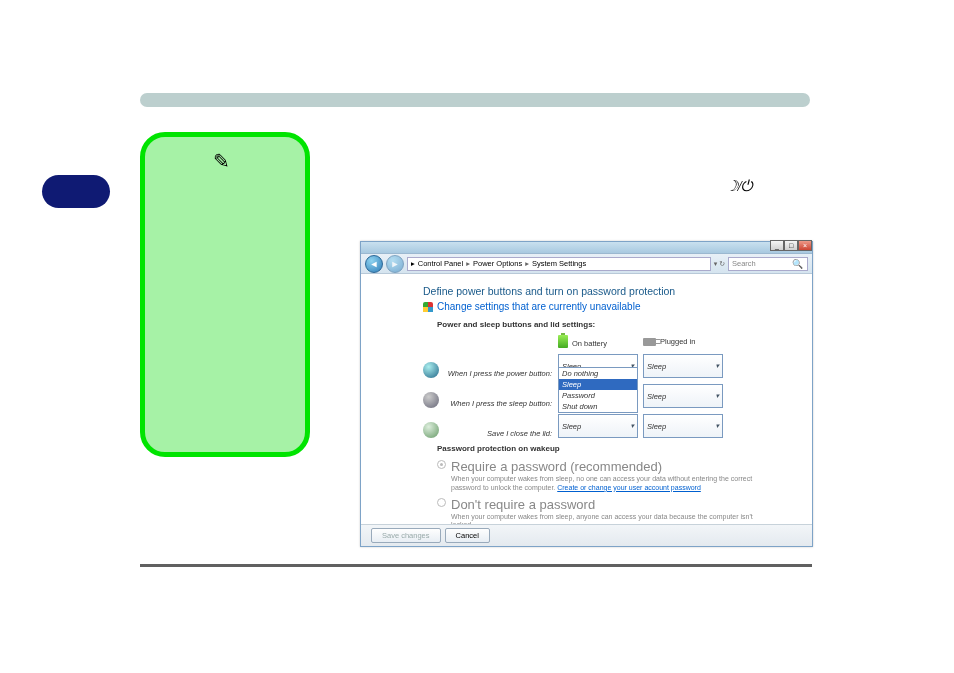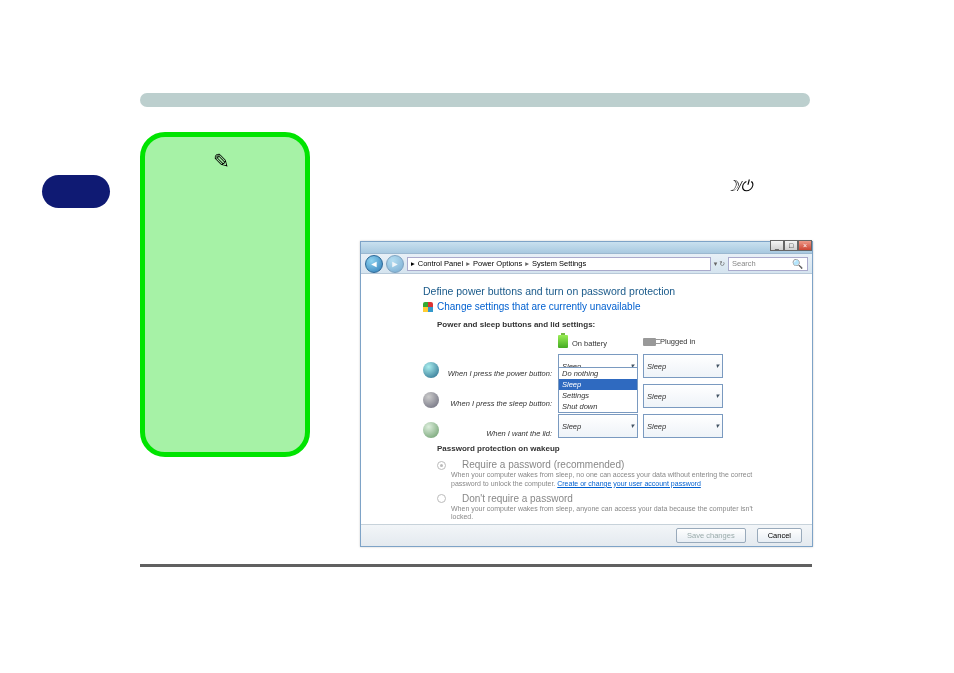--- a/index.html
+++ b/index.html
@@ -91,32 +91,32 @@
   .dd.open { background: #fff; }
 
   .dd-menu {
     position: absolute; top: 12px; left: -1px; width: 80px;
     background: #fff; border: 1px solid #7a9ac0; z-index: 5;
     font-size: 7.5px;
   }
   .dd-item { padding: 1px 3px; }
   .dd-item.hilite { background: #2f6ac0; color: #fff; }
 
-  .radio-row { display: flex; align-items: center; gap: 16px; margin: 2px 0 0 14px; font-size: 10px; color: #888; }
+  .radio-row { display: flex; align-items: flex-start; gap: 5px; margin: 2px 0 0 14px; font-size: 13px; color: #888; }
   .radio-dot { width: 9px; height: 9px; border: 1px solid #bbb; border-radius: 50%; flex-shrink: 0; margin-top: 1px; position: relative; }
   .radio-dot.sel::after { content:''; position:absolute; inset:2px; background:#bbb; border-radius:50%; }
   .radio-desc { font-size: 7px; color: #888; line-height: 1.25; margin: 1px 0 4px 28px; max-width: 310px; }
   .radio-desc a { color: #0060d0; text-decoration: underline; }
 
   .win-footer {
     position: absolute; bottom: 0; left: 0; right: 0; height: 22px;
     background: linear-gradient(#f2f5f8, #e4eaef);
     border-top: 1px solid #c7d2da;
-    display: flex; align-items: center; justify-content: flex-end;
-    padding: 0 10px; gap: 11px;
+    display: flex; align-items: center; justify-content: flex-start;
+    padding: 0 10px; gap: 4px;
   }
   .btn {
     height: 15px; padding: 0 10px; font-size: 7.5px;
     border: 1px solid #9ab; border-radius: 2px;
     background: linear-gradient(#fefefe,#e8eef4);
     display: flex; align-items: center;
   }
   .btn.disabled { color: #9aa; }
 </style>
 </head>
@@ -180,21 +180,21 @@
 
     <div class="opt-row">
       <span class="opt-icon power"></span>
       <span class="opt-label">When I press the power button:</span>
       <div class="dd open">
         <span>Sleep</span>
         <span class="chev">▾</span>
         <div class="dd-menu">
           <div class="dd-item">Do nothing</div>
           <div class="dd-item hilite">Sleep</div>
-          <div class="dd-item">Settings</div>
+          <div class="dd-item">Password</div>
           <div class="dd-item">Shut down</div>
         </div>
       </div>
       <div class="dd">
         <span>Sleep</span>
         <span class="chev">▾</span>
       </div>
     </div>
 
     <div class="opt-row">
@@ -205,21 +205,21 @@
           <span class="chev">▾</span>
       </div>
       <div class="dd">
         <span>Sleep</span>
         <span class="chev">▾</span>
       </div>
     </div>
 
     <div class="opt-row">
       <span class="opt-icon lid"></span>
-      <span class="opt-label">When I want the lid:</span>
+      <span class="opt-label">Save I close the lid:</span>
       <div class="dd">
         <span>Sleep</span>
         <span class="chev">▾</span>
       </div>
       <div class="dd">
         <span>Sleep</span>
         <span class="chev">▾</span>
       </div>
     </div>
 

